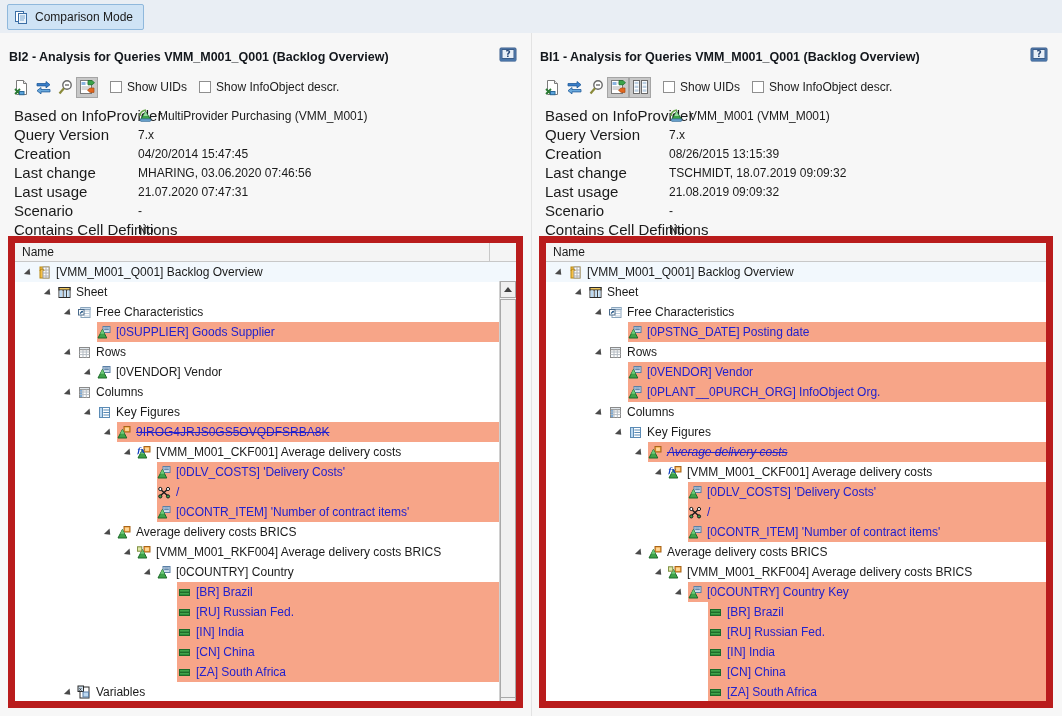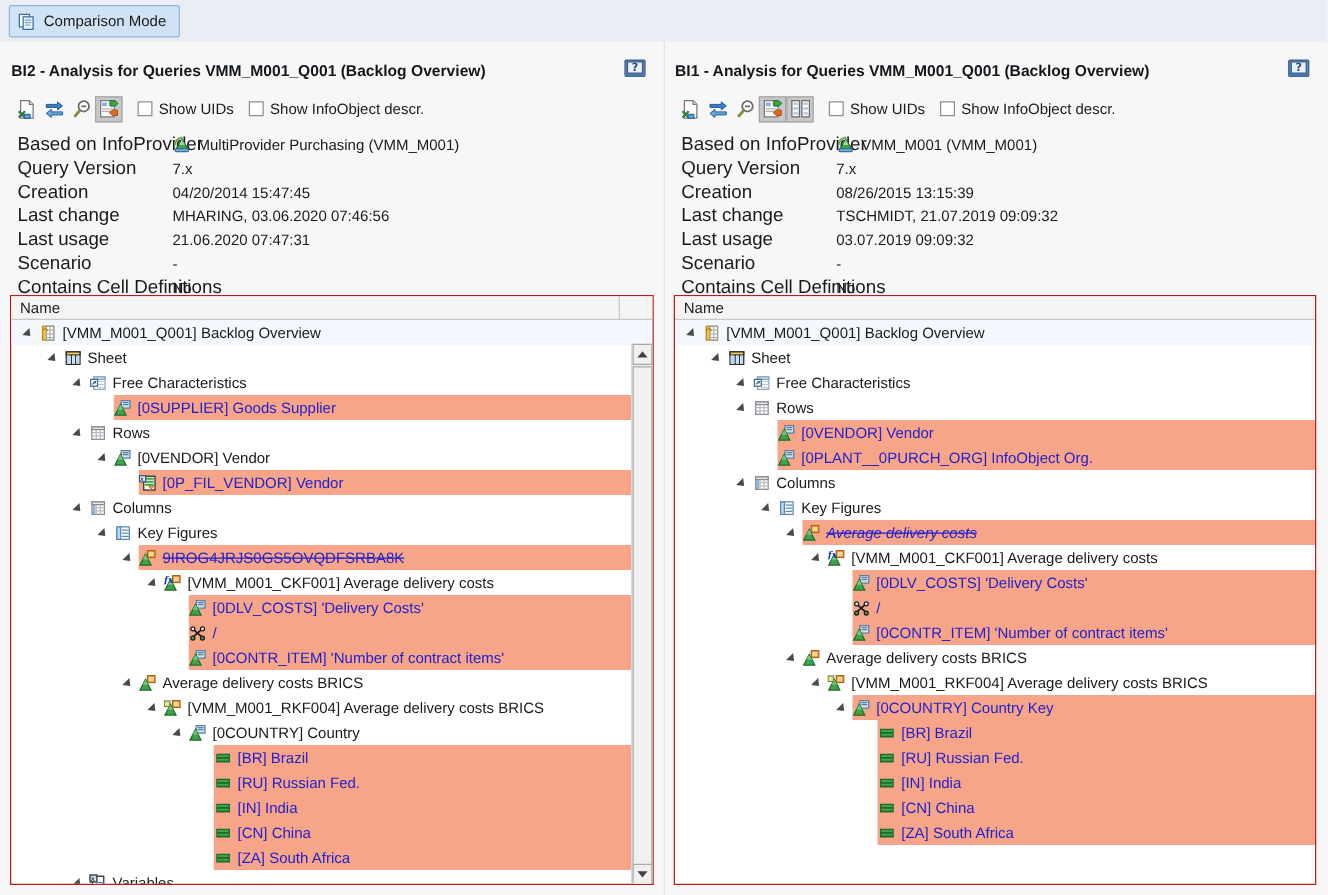--- a/index.html
+++ b/index.html
@@ -58,21 +58,21 @@
 
   
   .meta{position:absolute;left:14px;top:73px;width:505px;}
   .mrow{display:flex;height:19px;align-items:center;}
   .mkey{width:124px;font-size:15px;color:#1a1a1a;white-space:nowrap;}
   .mval{font-size:12px;color:#1a1a1a;white-space:nowrap;display:flex;align-items:center;gap:5px;}
 
   
   .treebox{
     position:absolute;left:8px;top:203px;width:515px;height:472px;
-    background:#fff;border:1px solid #b91c1c;box-sizing:border-box;overflow:hidden;
+    background:#fff;border:7px solid #b91c1c;box-sizing:border-box;overflow:hidden;
   }
   .panel.right .treebox{width:514px;}
   .thead{
     height:19px;background:#f4f4f4;border-bottom:1px solid #c8c8c8;
     display:flex;align-items:center;box-sizing:border-box;
   }
   .thead .col{
     padding-left:7px;font-size:12px;color:#1a1a1a;height:19px;line-height:18px;
     box-sizing:border-box;
   }
@@ -229,21 +229,21 @@
           </div>
           <div class="mrow">
       <div class="mkey">Last change</div>
       <div class="mval">
               <span>MHARING, 03.06.2020 07:46:56</span>
             </div>
           </div>
           <div class="mrow">
       <div class="mkey">Last usage</div>
       <div class="mval">
-              <span>21.06.2020 07:47:31</span>
+              <span>21.07.2020 07:47:31</span>
             </div>
           </div>
           <div class="mrow">
       <div class="mkey">Scenario</div>
       <div class="mval">
               <span>-</span>
             </div>
           </div>
           <div class="mrow">
       <div class="mkey">Contains Cell Definitions</div>
@@ -349,38 +349,20 @@
                   <span class="ico">
                     <svg width="15" height="15" viewBox="0 0 15 15">
                       <rect x="6" y="1.5" width="7" height="6" fill="#cfe0ef" stroke="#5b7fa5"></rect>
                 <line x1="7.2" y1="3" x2="11.8" y2="3" stroke="#5b7fa5"></line>
                 <line x1="7.2" y1="4.6" x2="11.8" y2="4.6" stroke="#5b7fa5"></line>
                 <path d="M5.4 4.5 L9.8 13 L1 13 Z" fill="#3ea34a" stroke="#1d6b2a"></path>
                 <path d="M5.4 4.5 L7.6 8.7 L3.2 8.7 Z" fill="#6ec97a"></path>
                     </svg>
                   </span>
                   <span class="txt">[0VENDOR] Vendor</span>
-                </div>
-              </div>
-              <div class="row" style="padding-left:90px;">
-                <div class="hl" style="left:102px;right:17px;"></div>
-                <div class="cell">
-                  <span class="arrow none"></span>
-                  <span class="ico">
-                    <svg width="15" height="15" viewBox="0 0 15 15">
-                      <rect x="4" y="2" width="9" height="11" fill="#ffffff" stroke="#2a2a2a"></rect>
-                <rect x="5" y="3.2" width="7" height="1.6" fill="#3ea34a"></rect>
-                <rect x="5" y="5.6" width="7" height="1.6" fill="#3ea34a"></rect>
-                <rect x="5" y="8" width="7" height="1.6" fill="#3ea34a"></rect>
-                <rect x="0.5" y="1.5" width="5" height="5" fill="#dfe9f5" stroke="#3a5a7a"></rect>
-                <text x="1.1" y="5.8" font-size="5" font-family="DejaVu Sans, sans-serif" fill="#1a1a1a">x</text>
-                <path d="M8 10 l4 0 l-1.6 2 l0 2 l-0.9 -0.7 l0 -1.3 z" fill="#f0a43c" stroke="#a8651a" stroke-width="0.6"></path>
-                    </svg>
-                  </span>
-                  <span class="txt blue">[0P_FIL_VENDOR] Vendor</span>
                 </div>
               </div>
               <div class="row" style="padding-left:50px;">
                 <div class="cell">
                   <span class="arrow open"></span>
                   <span class="ico">
                     <svg width="15" height="15" viewBox="0 0 15 15">
                       <rect x="2.5" y="2.5" width="10" height="10" fill="#ffffff" stroke="#8a8a8a"></rect>
                 <rect x="2.5" y="2.5" width="10" height="2.2" fill="#dfe6ec" stroke="#8a8a8a"></rect>
                 <rect x="3" y="5.1" width="2.2" height="7" fill="#7aa9d6"></rect>
@@ -715,27 +697,27 @@
           </div>
           <div class="mrow">
       <div class="mkey">Creation</div>
       <div class="mval">
               <span>08/26/2015 13:15:39</span>
             </div>
           </div>
           <div class="mrow">
       <div class="mkey">Last change</div>
       <div class="mval">
-              <span>TSCHMIDT, 21.07.2019 09:09:32</span>
+              <span>TSCHMIDT, 18.07.2019 09:09:32</span>
             </div>
           </div>
           <div class="mrow">
       <div class="mkey">Last usage</div>
       <div class="mval">
-              <span>03.07.2019 09:09:32</span>
+              <span>21.08.2019 09:09:32</span>
             </div>
           </div>
           <div class="mrow">
       <div class="mkey">Scenario</div>
       <div class="mval">
               <span>-</span>
             </div>
           </div>
           <div class="mrow">
       <div class="mkey">Contains Cell Definitions</div>
@@ -796,20 +778,36 @@
                 <line x1="7" y1="8.5" x2="13" y2="8.5" stroke="#b9c9d8"></line>
                 <line x1="7" y1="11" x2="13" y2="11" stroke="#b9c9d8"></line>
                 <rect x="1.5" y="4.5" width="5.5" height="5.5" fill="#ffffff" stroke="#4a6a8a"></rect>
                 <path d="M3 8.5 L5.6 6" stroke="#2a5b8a" stroke-width="1.1"></path>
                 <path d="M5.8 6 l0 2 l-2 -2 z" fill="#2a5b8a"></path>
                     </svg>
                   </span>
                   <span class="txt">Free Characteristics</span>
                 </div>
               </div>
+              <div class="row" style="padding-left:70px;">
+                <div class="hl" style="left:82px;right:0px;"></div>
+                <div class="cell">
+                  <span class="arrow none"></span>
+                  <span class="ico">
+                    <svg width="15" height="15" viewBox="0 0 15 15">
+                      <rect x="6" y="1.5" width="7" height="6" fill="#cfe0ef" stroke="#5b7fa5"></rect>
+                <line x1="7.2" y1="3" x2="11.8" y2="3" stroke="#5b7fa5"></line>
+                <line x1="7.2" y1="4.6" x2="11.8" y2="4.6" stroke="#5b7fa5"></line>
+                <path d="M5.4 4.5 L9.8 13 L1 13 Z" fill="#3ea34a" stroke="#1d6b2a"></path>
+                <path d="M5.4 4.5 L7.6 8.7 L3.2 8.7 Z" fill="#6ec97a"></path>
+                    </svg>
+                  </span>
+                  <span class="txt blue">[0PSTNG_DATE] Posting date</span>
+                </div>
+              </div>
               <div class="row" style="padding-left:50px;">
                 <div class="cell">
                   <span class="arrow open"></span>
                   <span class="ico">
                     <svg width="15" height="15" viewBox="0 0 15 15">
                       <rect x="2.5" y="2.5" width="10" height="10" fill="#ffffff" stroke="#8a8a8a"></rect>
                 <rect x="2.5" y="2.5" width="10" height="2.2" fill="#dfe6ec" stroke="#8a8a8a"></rect>
                 <line x1="2.5" y1="7" x2="12.5" y2="7" stroke="#b5bcc3"></line>
                 <line x1="2.5" y1="9.6" x2="12.5" y2="9.6" stroke="#b5bcc3"></line>
                 <line x1="6" y1="4.7" x2="6" y2="12.5" stroke="#b5bcc3"></line>

